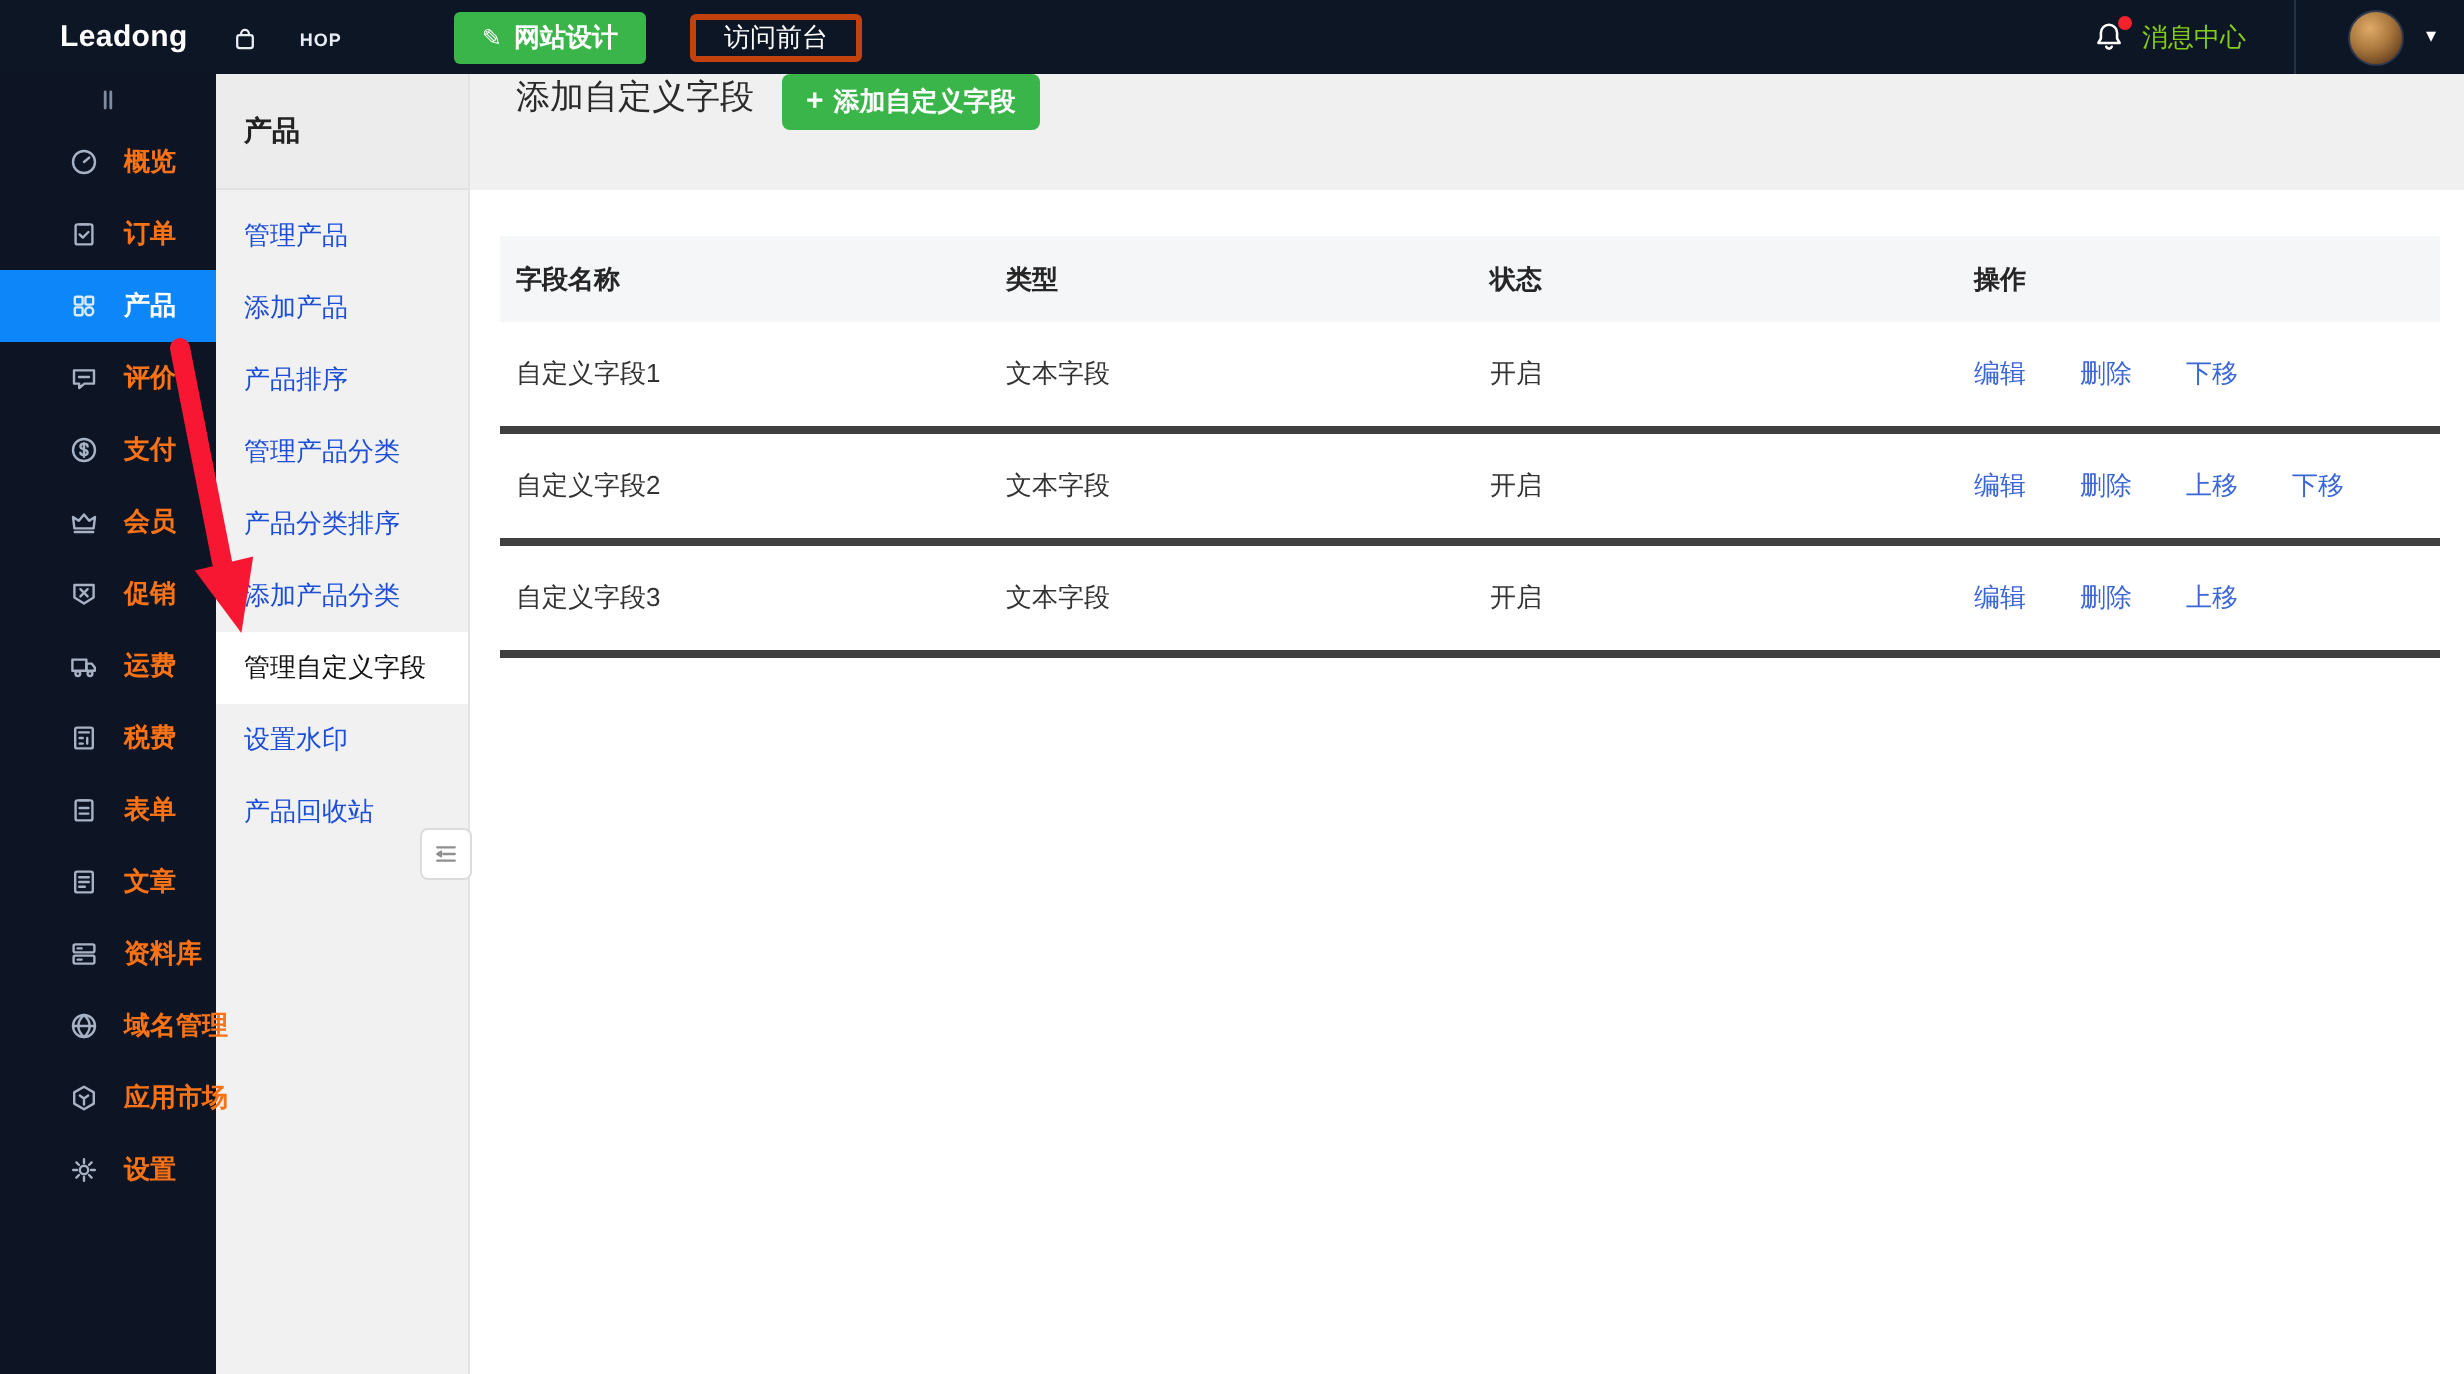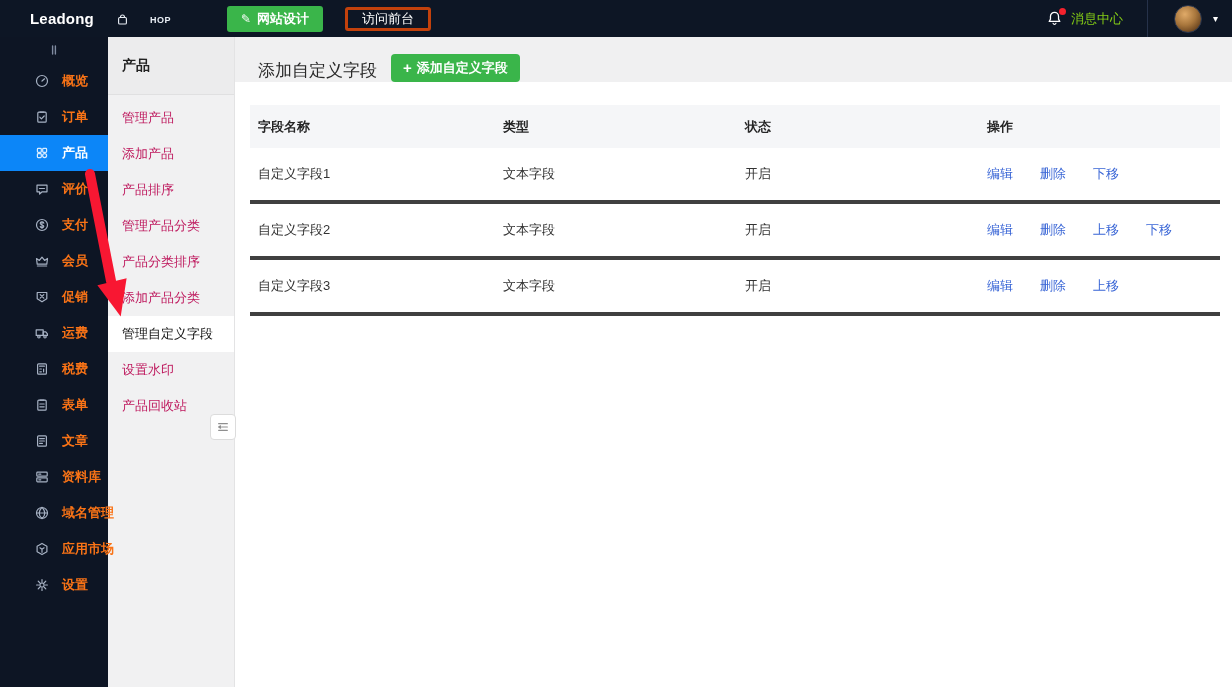--- a/index.html
+++ b/index.html
@@ -64,26 +64,26 @@
     background:#f1f1f2;border-right:1px solid #e3e3e4;box-sizing:border-box;z-index:3;
   }
   .submenu-header{
     height:57px;background:#ececed;border-bottom:1px solid #e0e0e1;
     display:flex;align-items:center;padding-left:14px;
     font-size:14px;font-weight:bold;color:#222;
   }
   .submenu-items{padding-top:5px;}
   .submenu-item{
     height:36px;display:flex;align-items:center;padding-left:14px;
-    font-size:13px;color:#be185d;cursor:pointer;white-space:nowrap;
+    font-size:13px;color:#1d4ed8;cursor:pointer;white-space:nowrap;
   }
   .submenu-item.active{background:#ffffff;color:#141414;}
   
   .main{position:absolute;left:235px;top:37px;width:997px;height:650px;background:#fff;}
-  .main-header{height:45px;background:#f0f0f1;display:flex;align-items:flex-end;padding-left:23px;}
+  .main-header{height:58px;background:#f0f0f1;display:flex;align-items:flex-start;padding-left:23px;}
   .page-title{font-size:17px;color:#2a2a2a;}
   .btn-add{
     margin-left:14px;height:28px;padding:0 12px;border:none;border-radius:4px;
     background:#3ab54a;color:#fff;font-size:13px;font-weight:bold;
     display:flex;align-items:center;gap:5px;cursor:pointer;font-family:inherit;
   }
   .btn-add .plus{font-size:15px;font-weight:bold;margin-top:-1px;}
   .table{margin:23px 12px 0 15px;}
   .trow{
     display:grid;grid-template-columns:245px 242px 242px 1fr;align-items:center;

